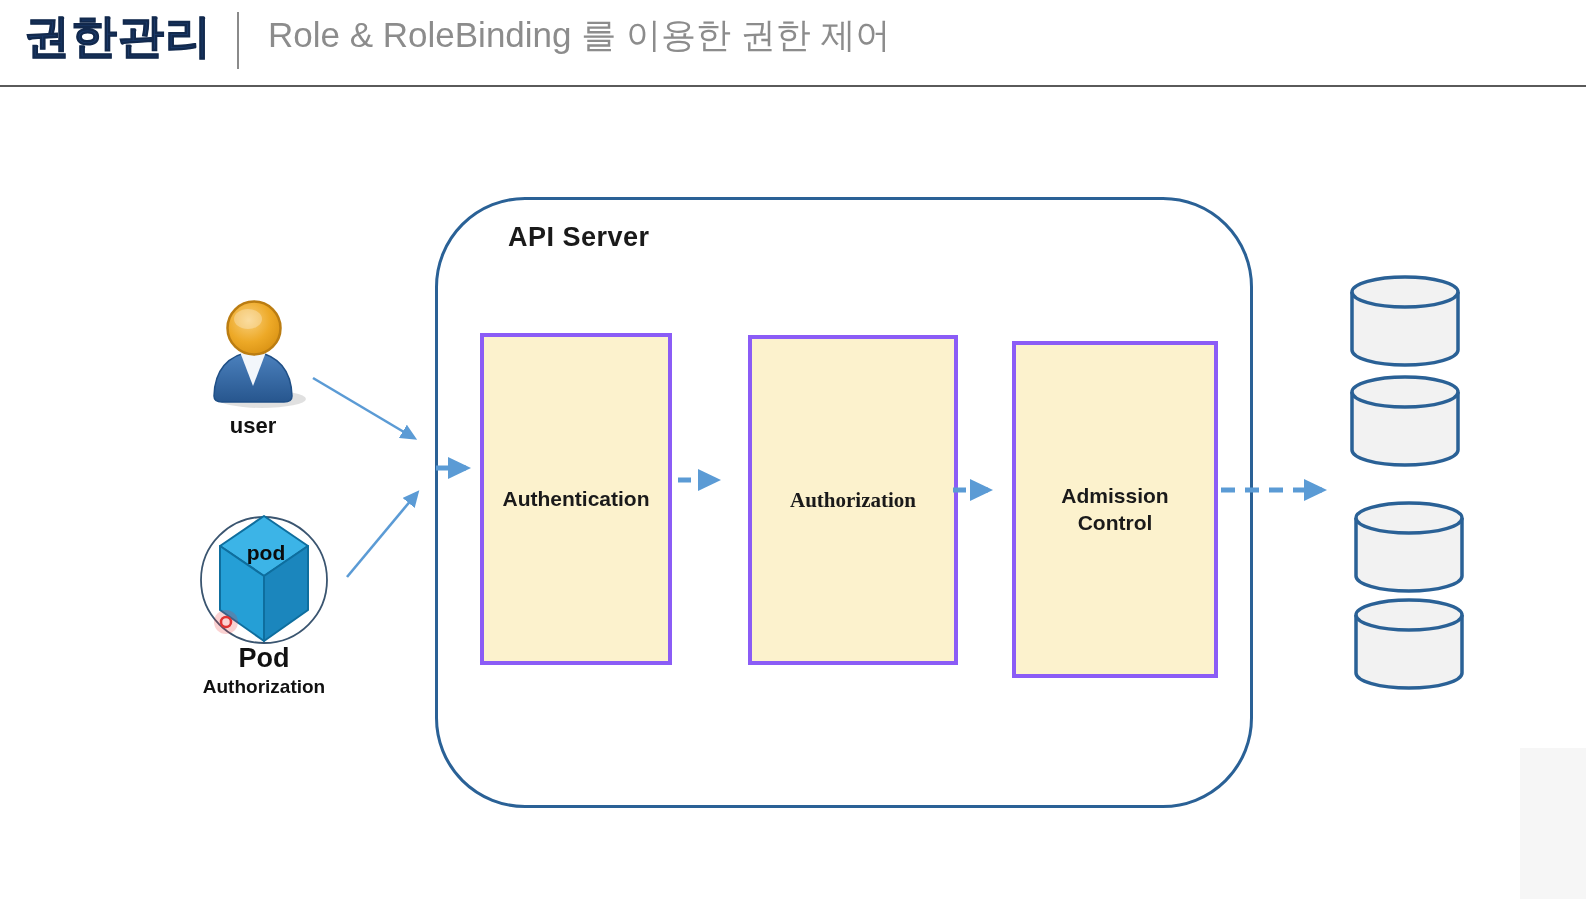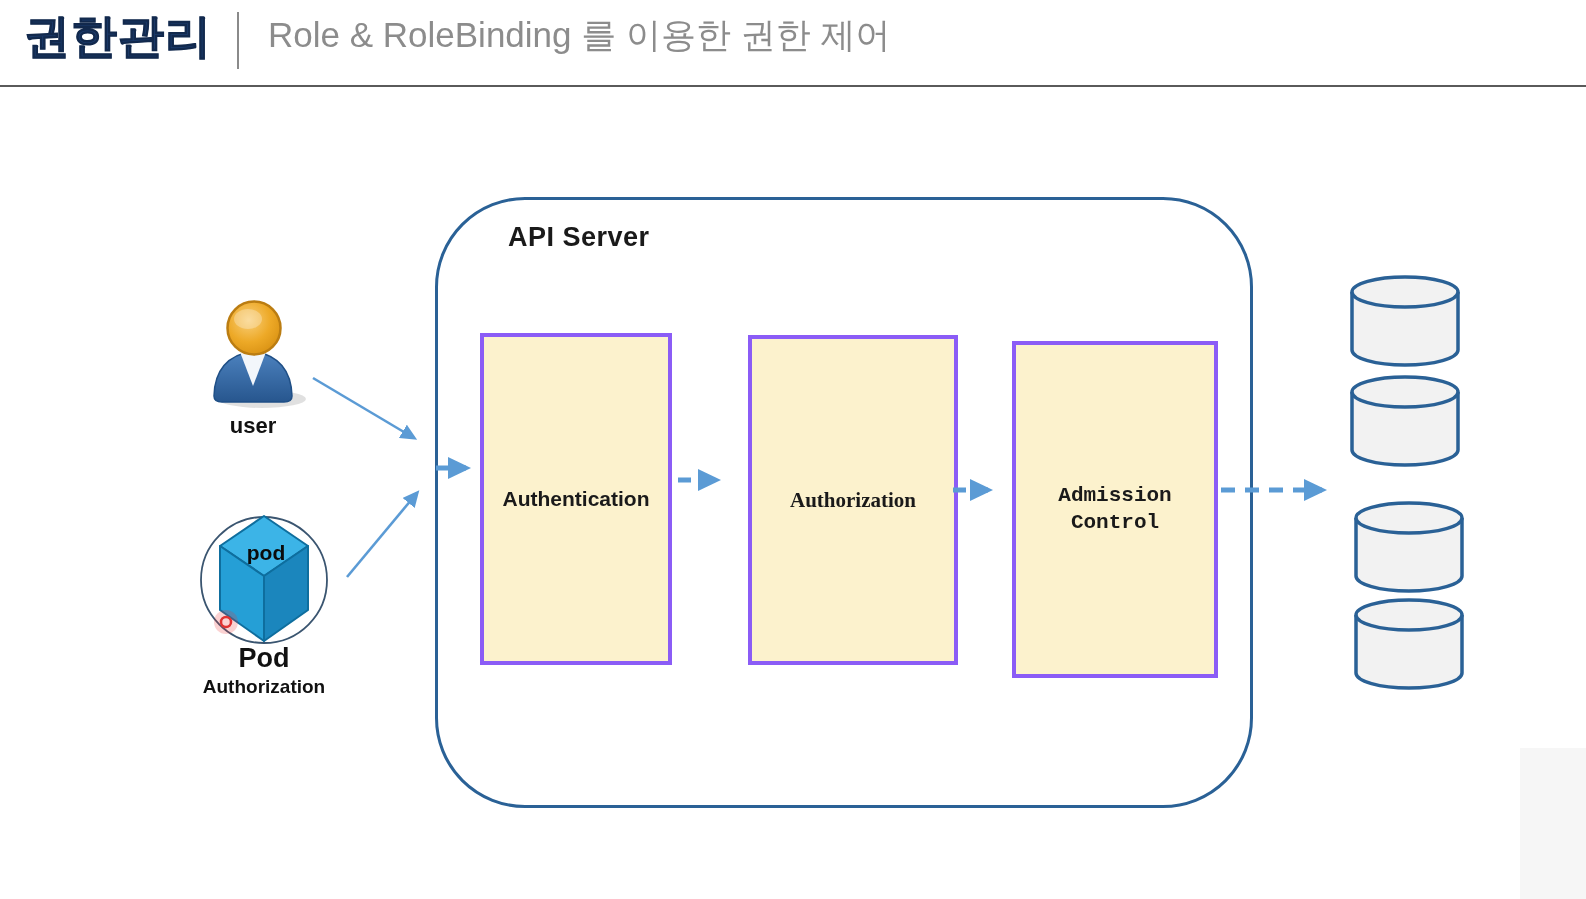--- a/index.html
+++ b/index.html
@@ -73,21 +73,21 @@
     justify-content: center;
     text-align: center;
     font-size: 21px;
     font-weight: 700;
     color: #1a1a1a;
     white-space: pre-line;
     line-height: 1.25;
   }
   .stage-authentication { left: 480px; top: 333px; width: 192px; height: 332px; }
   .stage-authorization  { left: 748px; top: 335px; width: 210px; height: 330px; font-family: Liberation Serif, serif; }
-  .stage-admission      { left: 1012px; top: 341px; width: 206px; height: 337px; font-family: Liberation Mono, monospace; }
+  .stage-admission      { left: 1012px; top: 341px; width: 206px; height: 337px; }
 
   
   .overlay {
     position: absolute;
     left: 0; top: 0;
     width: 1586px; height: 899px;
     pointer-events: none;
   }
 
   

